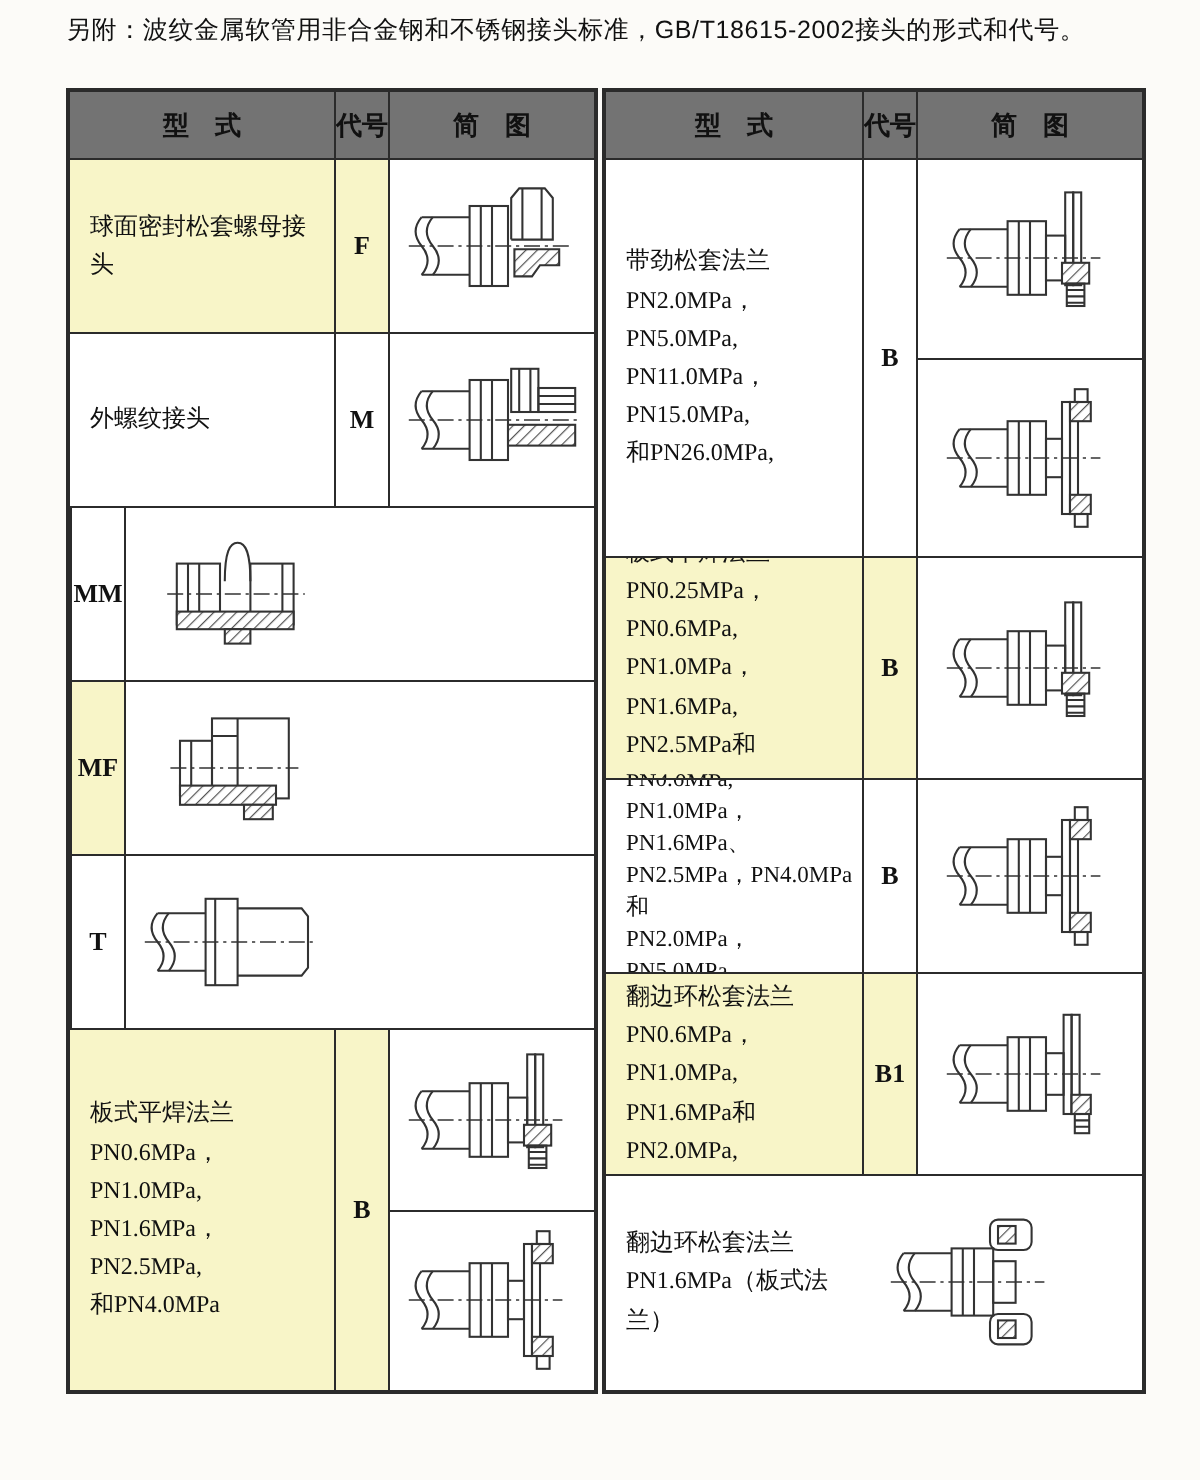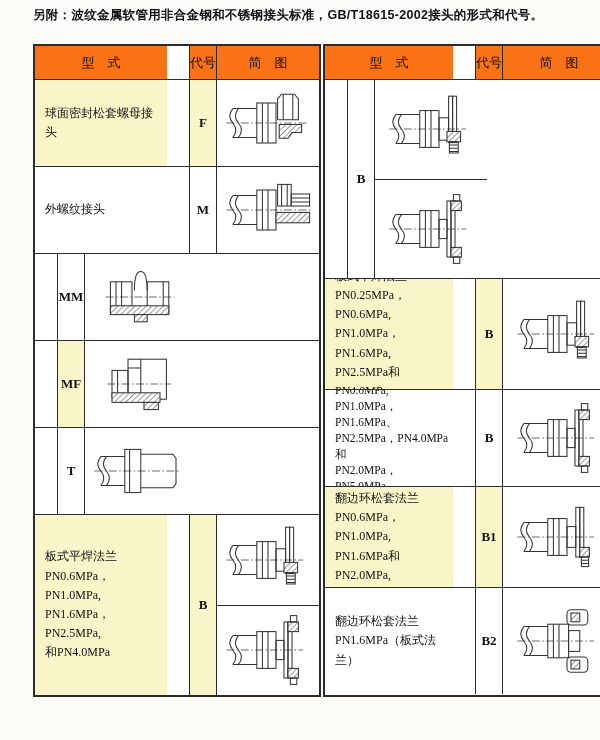--- a/index.html
+++ b/index.html
@@ -2,39 +2,39 @@
 <html><head>
 <meta charset="utf-8">
 <style>
   html,body{margin:0;padding:0;}
   body{
     width:600px;height:740px;position:relative;background:#fcfbf8;
     font-family:"Liberation Sans","DejaVu Sans",sans-serif;color:#111;
   }
   .title{
     position:absolute;left:33px;top:7px;width:550px;
-    font-size:12.5px;font-weight:700;letter-spacing:.3px;
+    font-size:12.5px;font-weight:400;letter-spacing:.3px;
   }
   .wrap{position:absolute;left:33px;top:44px;display:flex;}
   .tbl{border:2px solid #2b2b2b;background:#fff;}
   .tgap{width:2px;background:transparent;}
   .row{display:flex;}
   .row + .row{border-top:1px solid #2b2b2b;}
   .cell{box-sizing:border-box;display:flex;align-items:center;overflow:hidden;background:#fff;}
   
   .lt .c-type{width:132px;}
   .rt .c-type{width:128px;}
   .c-code{width:28px;border-left:1px solid #2b2b2b;border-right:1px solid #2b2b2b;justify-content:center;
-          font-family:"Liberation Serif","DejaVu Serif",serif;font-size:13px;font-weight:600;margin-left:22px;}
+          font-family:"Liberation Serif","DejaVu Serif",serif;font-size:13px;font-weight:600;}
   .lt .c-diag{width:102px;justify-content:center;}
   .rt .c-diag{width:112px;justify-content:center;}
   .c-type{padding:4px 4px 4px 10px;}
   
   .hd{height:33px;}
-  .hd .cell{background:#f97316;justify-content:center;font-weight:400;font-size:13px;padding:0;text-align:right;}
+  .hd .cell{background:#737373;justify-content:center;font-weight:700;font-size:13px;padding:0;text-align:right;}
   
   .h86{height:86px}.h180{height:180px}
   .h198{height:198px}.h110{height:110px}.h96{height:96px}.h100{height:100px}.h106{height:106px}
   
   .hl{background:#f8f5c8;}
   
   .type-text{
     font-family:"Liberation Serif","DejaVu Serif",serif;font-size:12px;line-height:1.6;
     white-space:pre-line;
   }
@@ -247,20 +247,26 @@
   <div class="tgap"></div>
 
   <div class="tbl rt">
     <div class="row hd">
       <div class="cell c-type">型　式</div>
       <div class="cell c-code">代号</div>
       <div class="cell c-diag">简　图</div>
     </div>
 
     <div class="row h198">
+      <div class="cell c-type">
+          <span class="type-text">带劲松套法兰
+PN2.0MPa，PN5.0MPa,
+PN11.0MPa，PN15.0MPa,
+和PN26.0MPa,</span>
+        </div>
       <div class="cell c-code">B</div>
       <div class="cell c-diag dbl">
         <div class="sub">
           <svg viewBox="0 0 120 88">
               <use href="#sym-fl-tall"></use>
             </svg>
         </div>
         <div class="sub">
           <svg viewBox="0 0 120 88">
               <use href="#sym-fl-lug"></use>
@@ -313,21 +319,20 @@
             <use href="#sym-b1"></use>
           </svg>
       </div>
     </div>
 
     <div class="row h106">
       <div class="cell c-type">
           <span class="type-text">翻边环松套法兰
 PN1.6MPa（板式法兰）</span>
         </div>
-      <div class="cell c-code">B2</div>
       <div class="cell c-diag">
         <svg viewBox="0 0 120 88">
             <use href="#sym-b2"></use>
           </svg>
       </div>
     </div>
   </div>
 
 </div>
 

